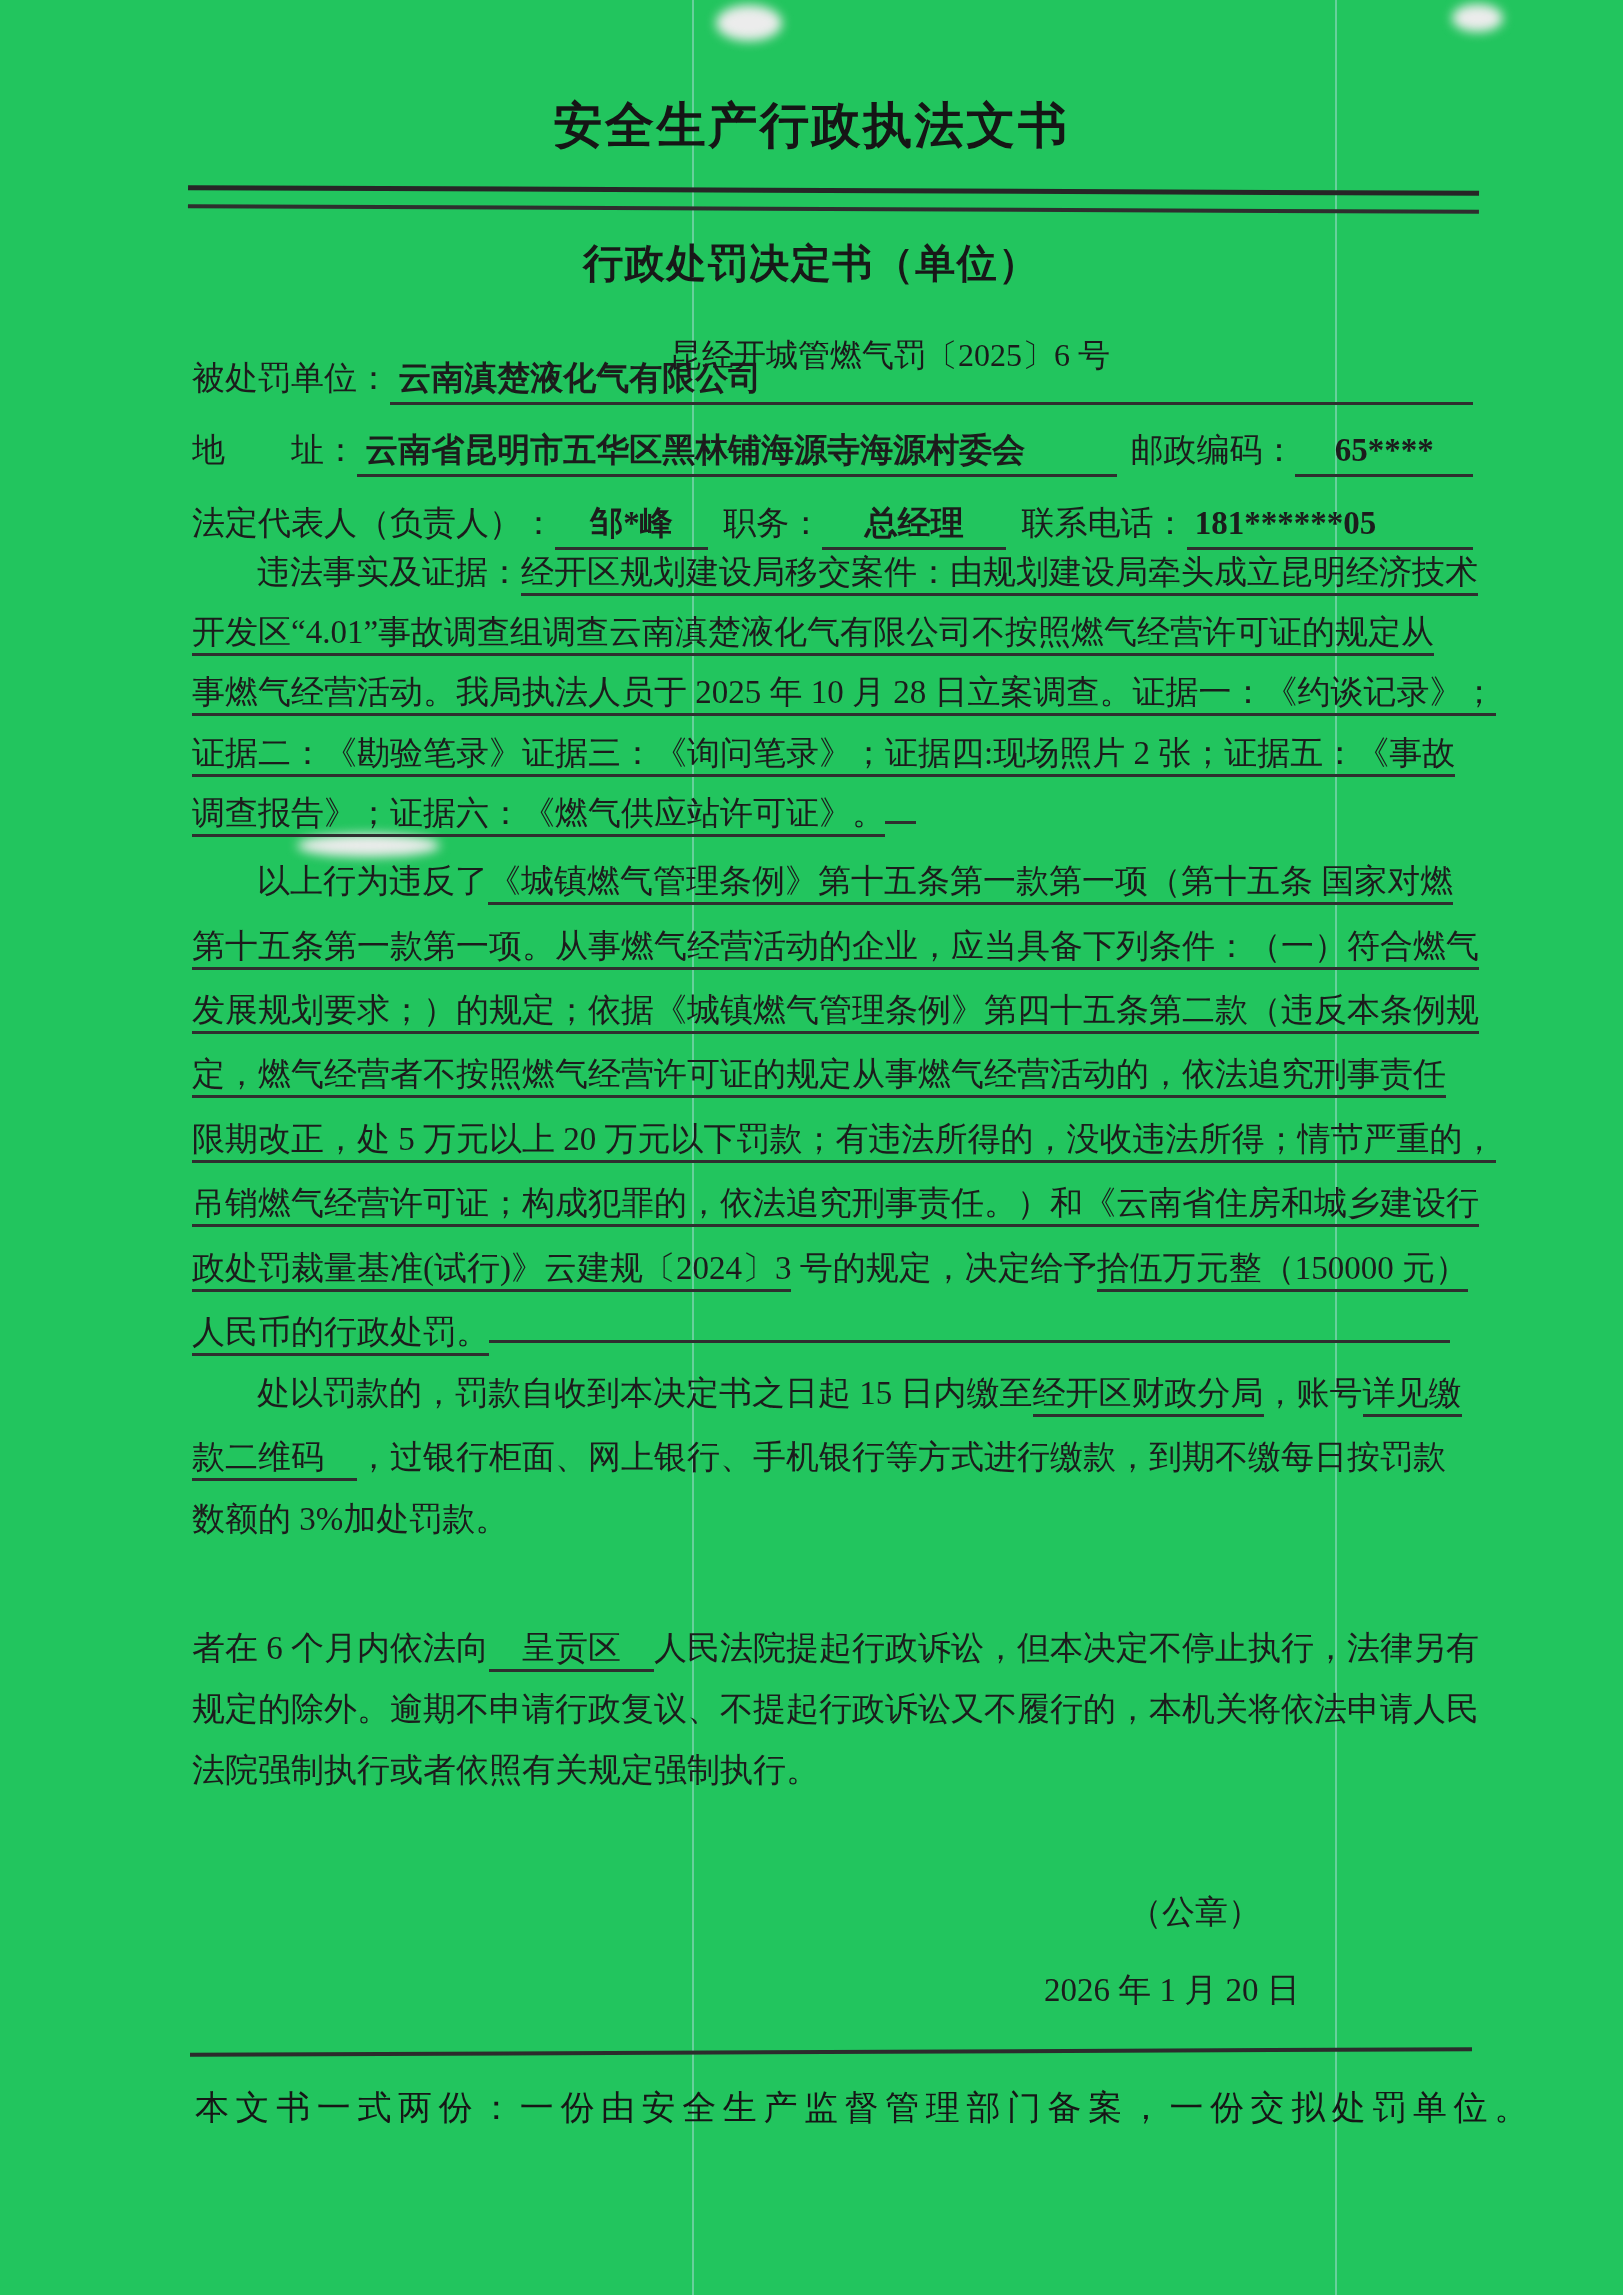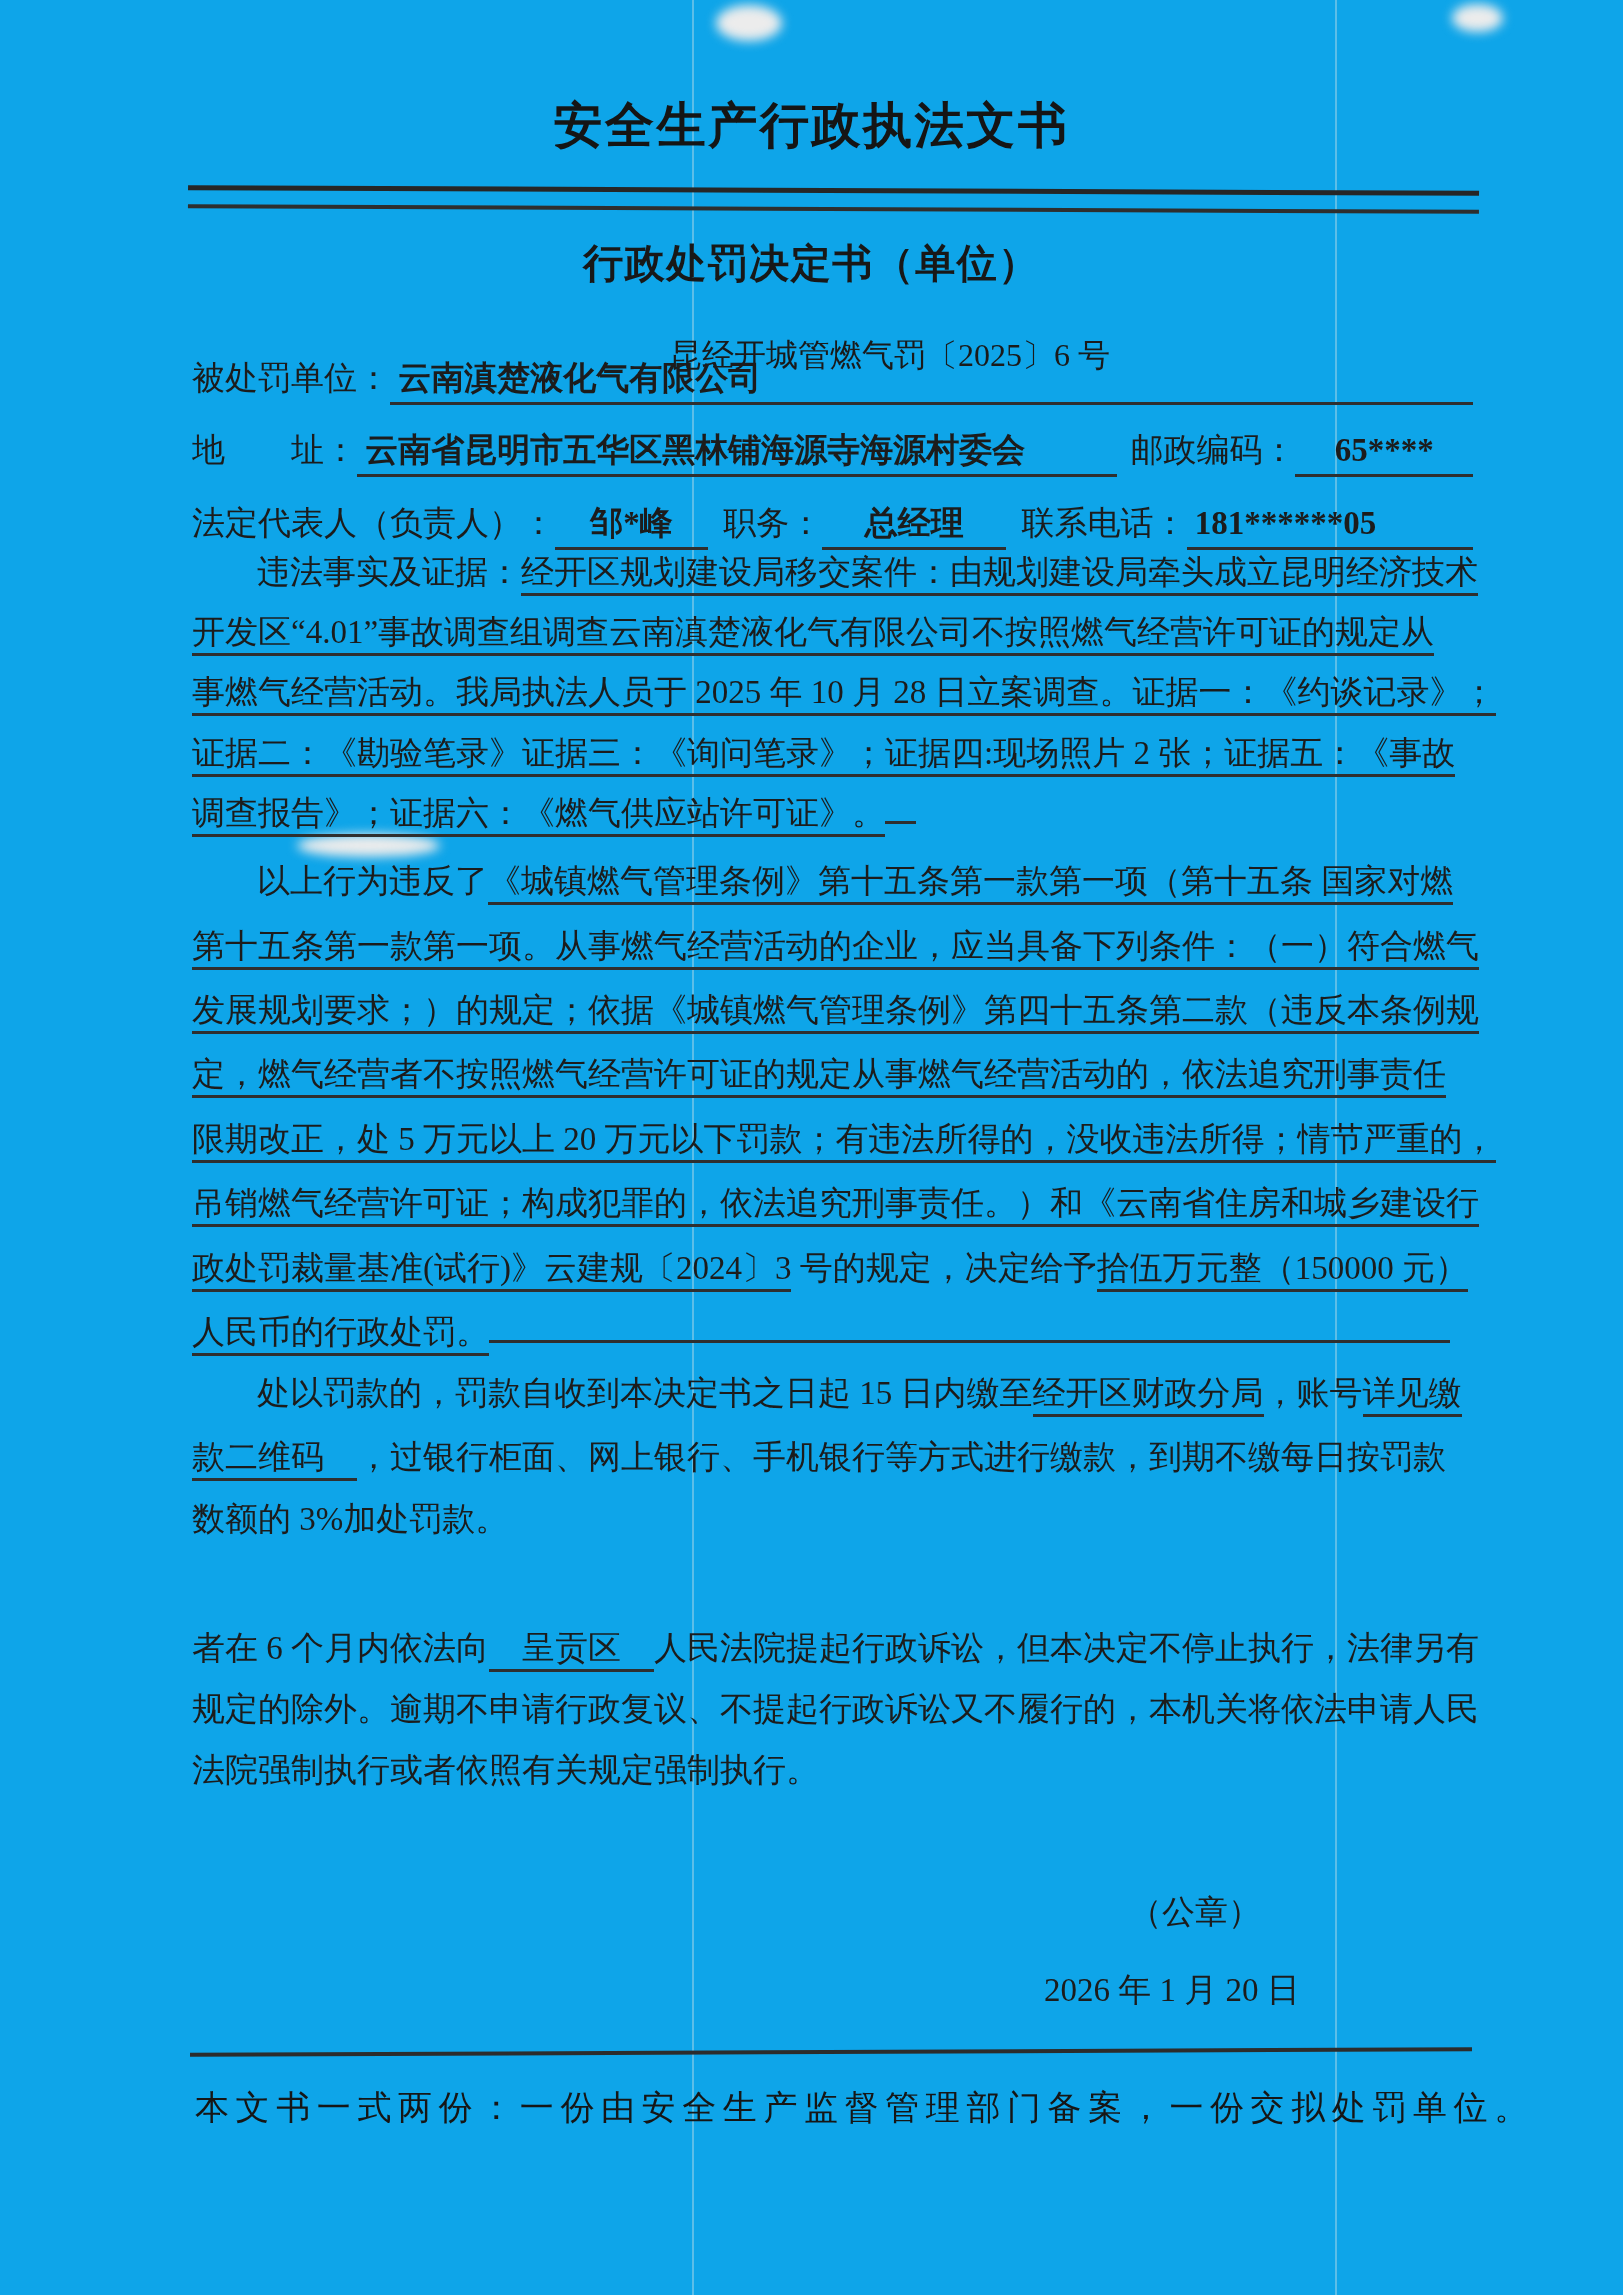--- a/index.html
+++ b/index.html
@@ -1,16 +1,16 @@
 <!DOCTYPE html>
 <html style="font-size:8.2px"><head>
 <meta charset="utf-8">
 <style>
   html,body{margin:0;padding:0;background:#ffffff;}
-  .page{position:relative;width:1623px;height:2295px;background:#0ea5e9;overflow:hidden;
+  .page{position:relative;width:1623px;height:2295px;background:#22c55e;overflow:hidden;
         font-family:"Liberation Serif","DejaVu Serif",serif;color:#1c1c1c;}
   
   .scanline{position:absolute;top:0;width:1.5px;height:100%;background:#bcdde6;opacity:.45;}
   .smudge{position:absolute;background:#ececec;border-radius:50%;filter:blur(5.1px);}
   
   .h-doc{position:absolute;top:98px;left:0;width:100%;text-align:center;
          font:bold 49px/56px "DejaVu Sans","Liberation Sans",sans-serif;letter-spacing:2.6px;color:#151515;}
   .dbl-rule{position:absolute;top:188px;left:188px;width:1291px;height:14.3px;
             border-top:5.1px solid #262626;border-bottom:4.6px solid #2e2e2e;transform:rotate(.25deg);}
   .h-title{position:absolute;top:239px;left:0;width:100%;text-align:center;

